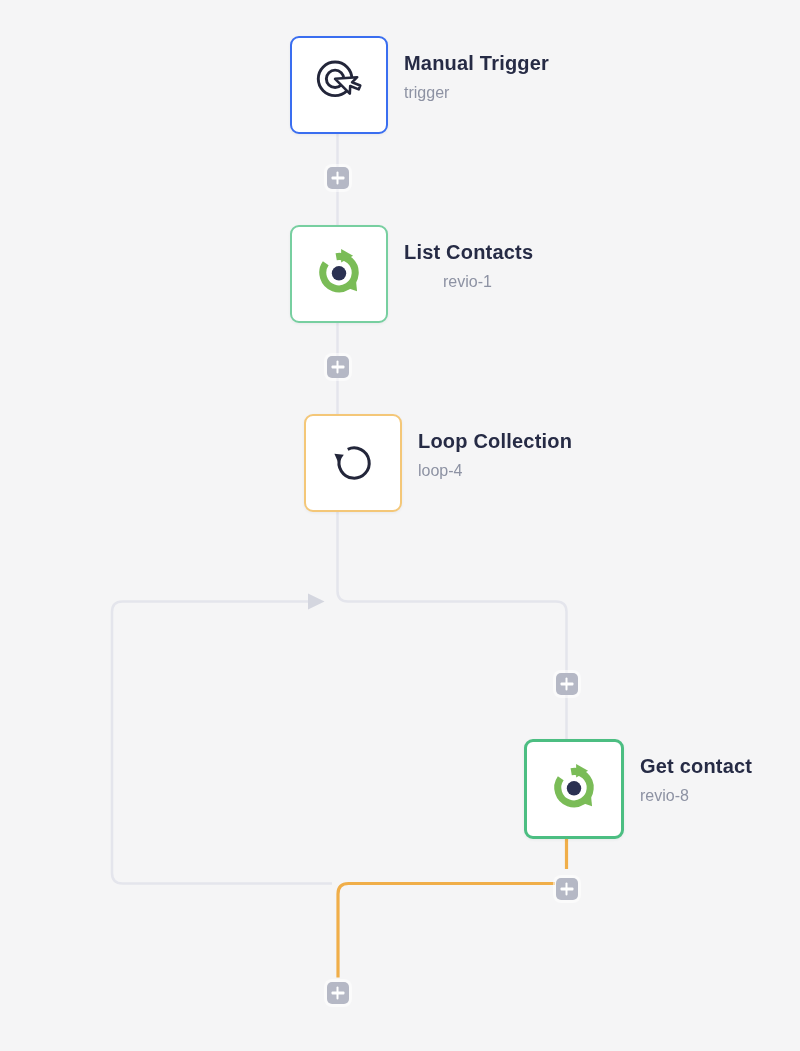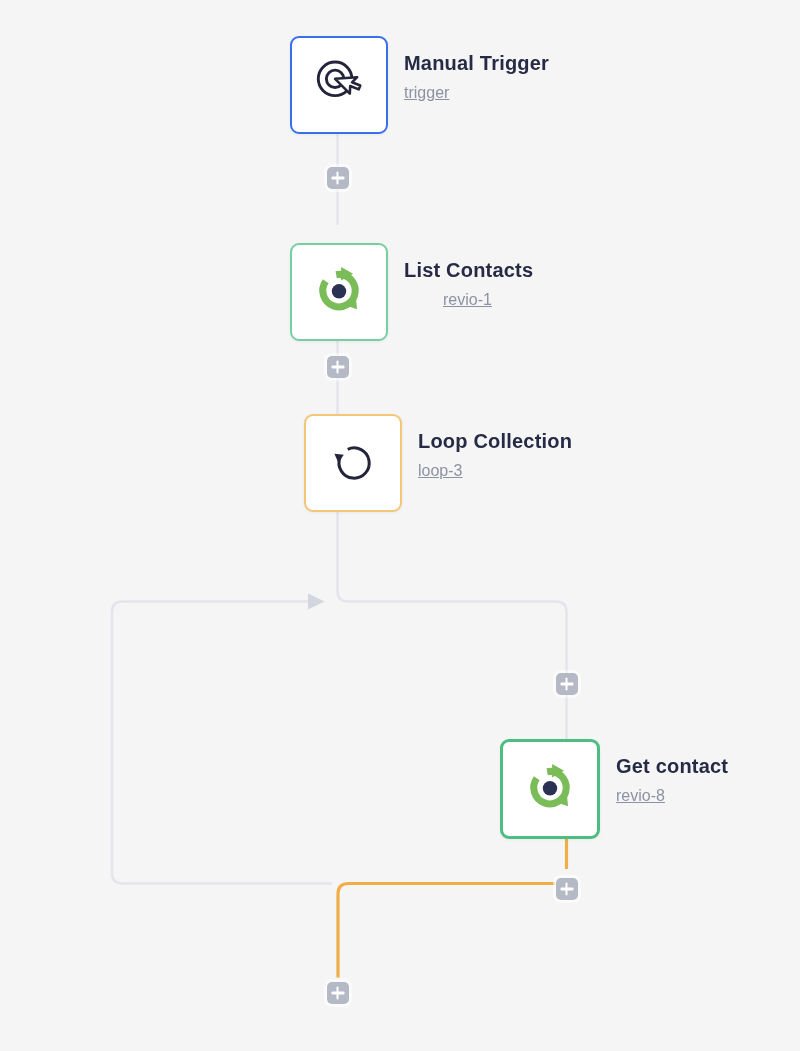--- a/index.html
+++ b/index.html
@@ -10,21 +10,21 @@
   .edge-active{fill:none;stroke:#f0ae49;stroke-width:3.2;}
   .edge-arrow{fill:#d4d6df;}
 
   .node{position:absolute;display:flex;align-items:flex-start;}
   .node-box{width:94px;height:94px;background:#ffffff;border:2px solid #ccc;border-radius:9px;
             display:flex;align-items:center;justify-content:center;cursor:pointer;
             box-shadow:0 1px 3px rgba(40,44,70,0.06);}
   .node-box.bw3{border-width:3px;}
   .node-label{margin-left:16px;padding-top:14px;white-space:nowrap;}
   .node-title{font-size:20px;font-weight:700;color:#262b45;line-height:26px;letter-spacing:.2px;}
-  .node-subtitle{font-size:16px;color:#8d92a3;line-height:22px;margin-top:6px;text-decoration:underline;}
+  .node-subtitle{font-size:16px;color:#8d92a3;line-height:22px;margin-top:6px;}
 
   .plus-btn{position:absolute;width:22px;height:22px;border:none;border-radius:5px;
             background:#b5b8c5;box-shadow:0 0 0 3px rgba(255,255,255,0.55);
             cursor:pointer;padding:0;display:block;}
   .plus-glyph{position:absolute;left:50%;top:50%;width:13px;height:13px;transform:translate(-50%,-50%);}
   .plus-glyph::before,.plus-glyph::after{content:"";position:absolute;background:#ffffff;border-radius:1px;}
   .plus-glyph::before{left:0;top:5.25px;width:13px;height:2.5px;}
   .plus-glyph::after{left:5.25px;top:0;width:2.5px;height:13px;}
 </style>
 </head>
@@ -49,21 +49,21 @@
         <circle cx="21.5" cy="19.5" r="7.8" fill="none" stroke-width="2.6" stroke="#23263a" style="stroke: rgb(35, 38, 58);"></circle>
         <path transform="translate(21.5,19.5) rotate(-45)" d="M0 0 L0 18.6 L5 14.1 L8.3 21.6 L11.7 20.1 L8.5 12.9 L15 12.9 Z" fill="#ffffff" stroke-width="2.3" stroke-linejoin="round" stroke="#23263a" style="stroke: rgb(35, 38, 58);"></path>
       </svg>
     </div>
     <div class="node-label">
       <div class="node-title" style="color: rgb(38, 43, 69);">Manual Trigger</div>
       <div class="node-subtitle" style="color: rgb(141, 146, 163);">trigger</div>
     </div>
   </div>
 
-  <div class="node" style="left:290px;top:243px">
+  <div class="node" style="left:290px;top:225px">
     <div class="node-box" style="border-color: rgb(119, 207, 160); background-color: rgb(255, 255, 255);">
       <svg width="62" height="62" viewBox="0 0 44 44">
         <path d="M20 9.7 A11.5 11.5 0 1 1 12.6 14.4" fill="none" stroke-width="5" stroke="#7abc57" style="stroke: rgb(122, 188, 87);"></path>
         <polygon points="23.5,4.2 23.5,13.8 32,9" fill="#7abc57" style="fill: rgb(122, 188, 87);"></polygon>
         <polygon points="27,31.5 33.8,23.8 34.8,34.2" fill="#7abc57" style="fill: rgb(122, 188, 87);"></polygon>
         <circle cx="22" cy="21.5" r="5.1" fill="#2b3152" style="fill: rgb(43, 49, 82);"></circle>
       </svg>
     </div>
     <div class="node-label">
       <div class="node-title" style="color: rgb(38, 43, 69);">List Contacts</div>
@@ -73,25 +73,25 @@
 
   <div class="node" style="left:304px;top:414px">
     <div class="node-box" style="border-color: rgb(244, 199, 120); background-color: rgb(255, 255, 255);">
       <svg width="56" height="56" viewBox="0 0 50 50">
         <path d="M20.3 12.8 A13.5 13.5 0 1 1 13.3 20.4" fill="none" stroke-width="2.7" stroke="#23263a" style="stroke: rgb(35, 38, 58);"></path>
         <polygon points="8.4,16.8 16.8,17.6 11.9,24.8" fill="#23263a" style="fill: rgb(35, 38, 58);"></polygon>
       </svg>
     </div>
     <div class="node-label">
       <div class="node-title" style="color: rgb(38, 43, 69);">Loop Collection</div>
-      <div class="node-subtitle" style="color: rgb(141, 146, 163);">loop-3</div>
+      <div class="node-subtitle" style="color: rgb(141, 146, 163);">loop-4</div>
     </div>
   </div>
 
-  <div class="node" style="left:500px;top:739px">
+  <div class="node" style="left:524px;top:739px">
     <div class="node-box bw3" style="border-color: rgb(76, 190, 130); background-color: rgb(255, 255, 255);">
       <svg width="62" height="62" viewBox="0 0 44 44">
         <path d="M20 9.7 A11.5 11.5 0 1 1 12.6 14.4" fill="none" stroke-width="5" stroke="#7abc57" style="stroke: rgb(122, 188, 87);"></path>
         <polygon points="23.5,4.2 23.5,13.8 32,9" fill="#7abc57" style="fill: rgb(122, 188, 87);"></polygon>
         <polygon points="27,31.5 33.8,23.8 34.8,34.2" fill="#7abc57" style="fill: rgb(122, 188, 87);"></polygon>
         <circle cx="22" cy="21.5" r="5.1" fill="#2b3152" style="fill: rgb(43, 49, 82);"></circle>
       </svg>
     </div>
     <div class="node-label">
       <div class="node-title" style="color: rgb(38, 43, 69);">Get contact</div>

